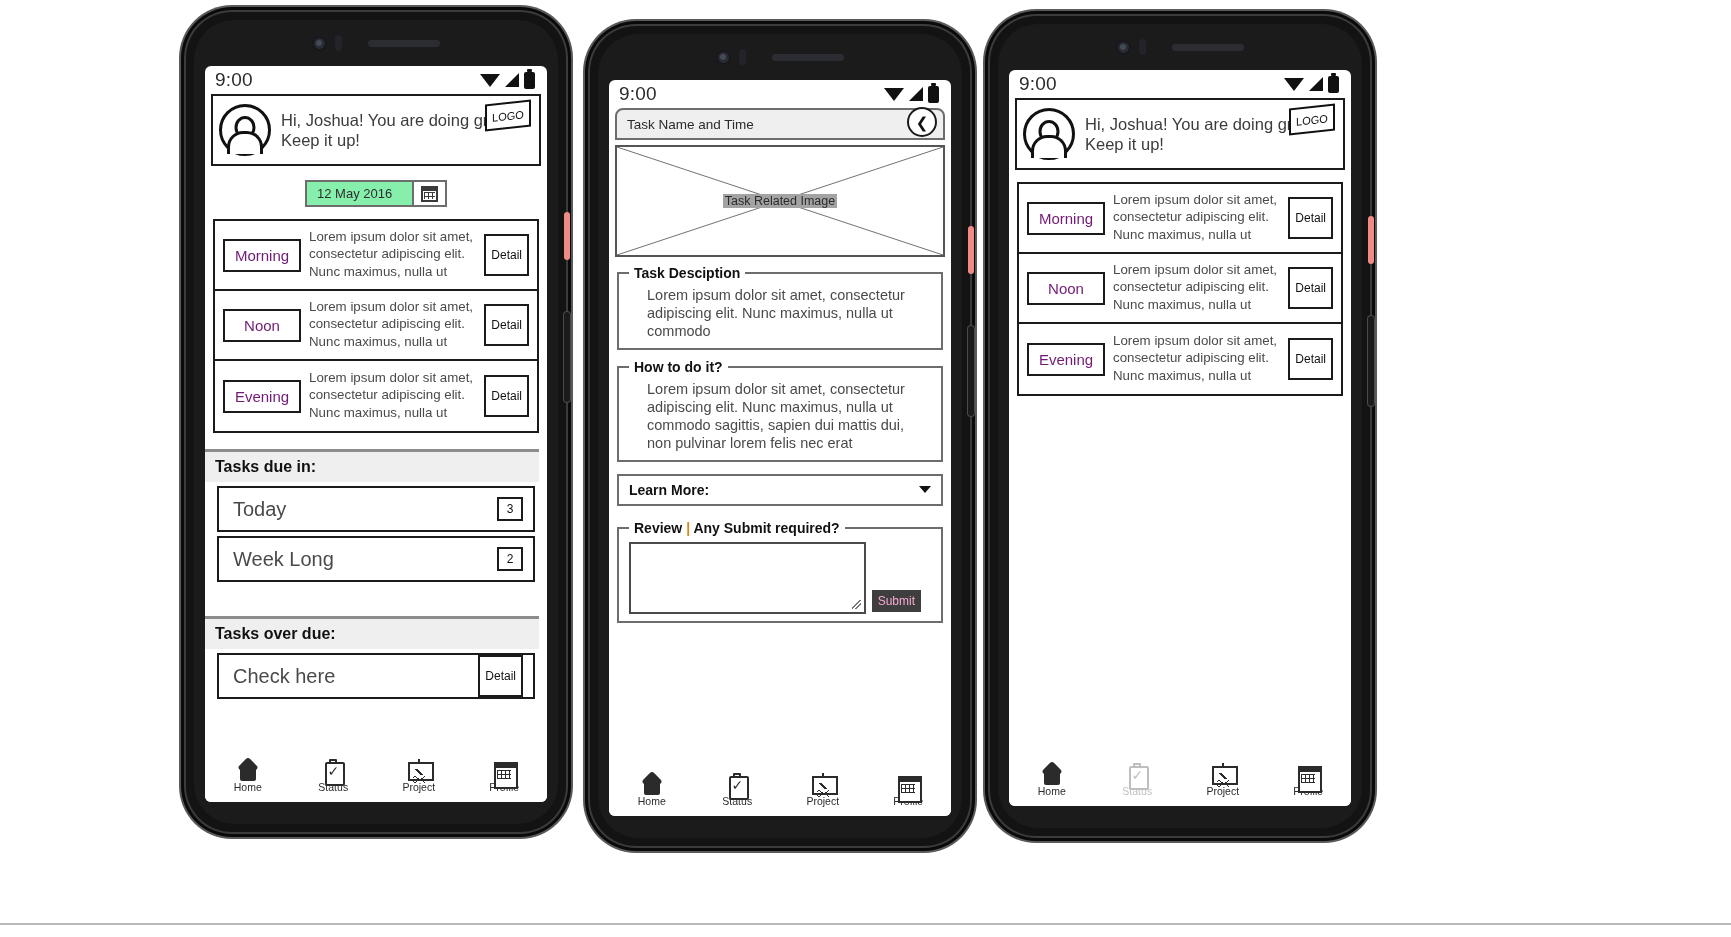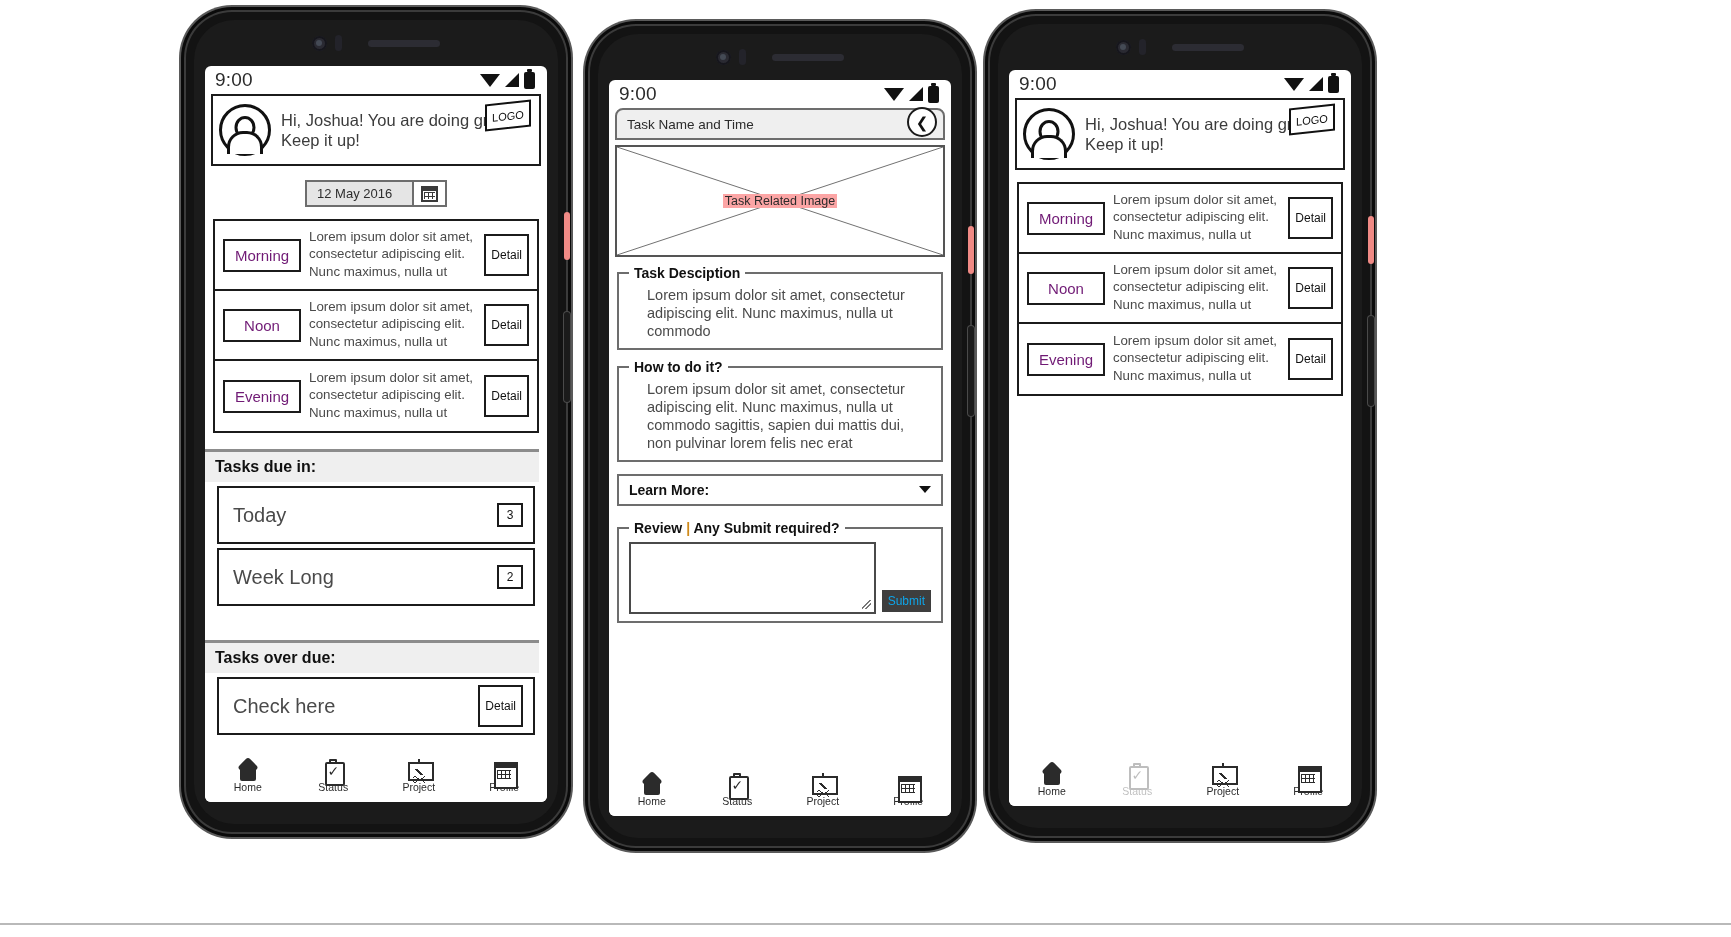--- a/index.html
+++ b/index.html
@@ -176,21 +176,21 @@
   .date-field {
     display: flex; align-items: stretch;
   }
   .date-input {
     border: 2px solid #6d6d6d;
     border-right: 1px solid #6d6d6d;
     padding: 4px 10px;
     min-width: 108px;
     font-size: 13px; color: #2e2e2e;
     display:flex; align-items:center;
-    background:#e5e5e5;
+    background:#86efac;
   }
   .date-btn {
     border: 2px solid #6d6d6d;
     border-left: 1px solid #6d6d6d;
     width: 34px;
     display: flex; align-items: center; justify-content: center;
     background: #fff;
   }
   .cal-ic {
     width: 17px; height: 16px;
@@ -249,21 +249,21 @@
   .section-head {
     margin: 16px 8px 0 0;
     background: #efefef;
     border-top: 3px solid #8c8c8c;
     padding: 6px 10px;
     font-size: 16px; font-weight: bold; color: #111;
   }
   .due-row {
     margin: 4px 12px 0 12px;
     border: 2px solid #1b1b1b;
-    height: 58px;
+    height: 46px;
     display: flex; align-items: center; justify-content: space-between;
     padding: 0 10px 0 14px;
     background: #fff;
   }
   .due-label { font-size: 20px; color: #4a4a4a; }
   .count-box {
     border: 2px solid #1b1b1b;
     min-width: 26px; height: 24px;
     display: flex; align-items: center; justify-content: center;
     font-size: 12px; color: #111;
@@ -366,26 +366,26 @@
   .img-ph {
     margin: 5px 6px 0 6px;
     height: 112px;
     border: 2px solid #555;
     position: relative;
     display: flex; align-items: center; justify-content: center;
     font-size: 12.5px; color: #2b2b2b;
     background: #fff;
   }
   .img-ph svg { position: absolute; inset: 0; width: 100%; height: 100%; }
-  .img-ph span { position: relative; background: #fca5a5; padding: 0 2px; }
+  .img-ph span { position: relative; background: #a3a3a3; padding: 0 2px; }
 
   fieldset.wf {
     margin: 8px 8px 9px 8px;
     border: 2px solid #6d6d6d;
-    padding: 6px 10px 7px 10px;
+    padding: 6px 20px 7px 10px;
     min-width: 0;
   }
   fieldset.wf > legend {
     font-size: 14px; font-weight: bold; color: #111;
     padding: 0 5px;
   }
   .wf-text {
     font-size: 14.5px; line-height: 1.24; color: #4a4a4a;
     padding-left: 18px;
     overflow: hidden;
@@ -421,21 +421,21 @@
   .textarea::after{
     content:"";
     position:absolute; right:3px; bottom:3px;
     width: 9px; height: 9px;
     background:
       linear-gradient(135deg, transparent 40%, #777 40%, #777 52%, transparent 52%),
       linear-gradient(135deg, transparent 65%, #777 65%, #777 77%, transparent 77%);
   }
   .submit-btn {
     background: #3e3e3e;
-    color: #0ea5e9;
+    color: #f9a8d4;
     font-size: 12px;
     padding: 4px 6px;
     margin-bottom: 2px;
     flex: 0 0 auto;
   }
   .actions {
     display: flex; justify-content: space-around; align-items: flex-start;
     margin-top: 16px;
   }
   .action {

